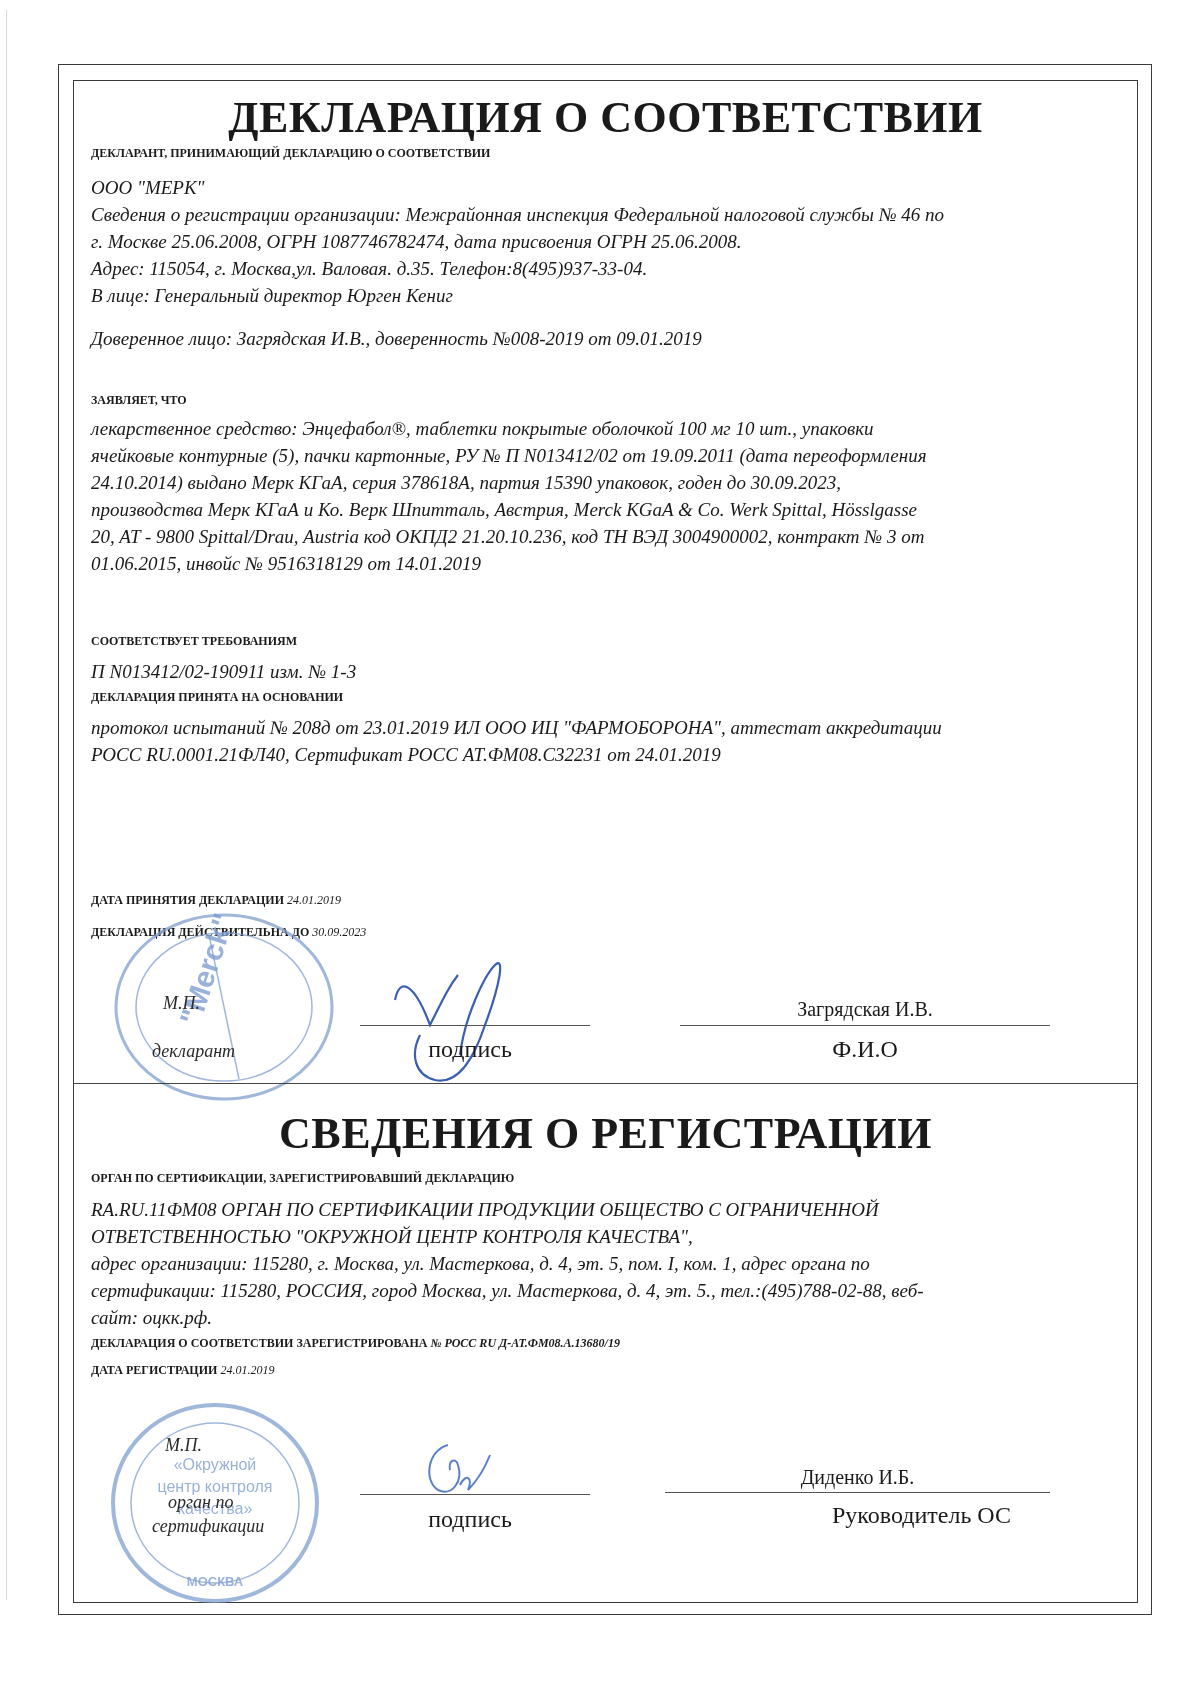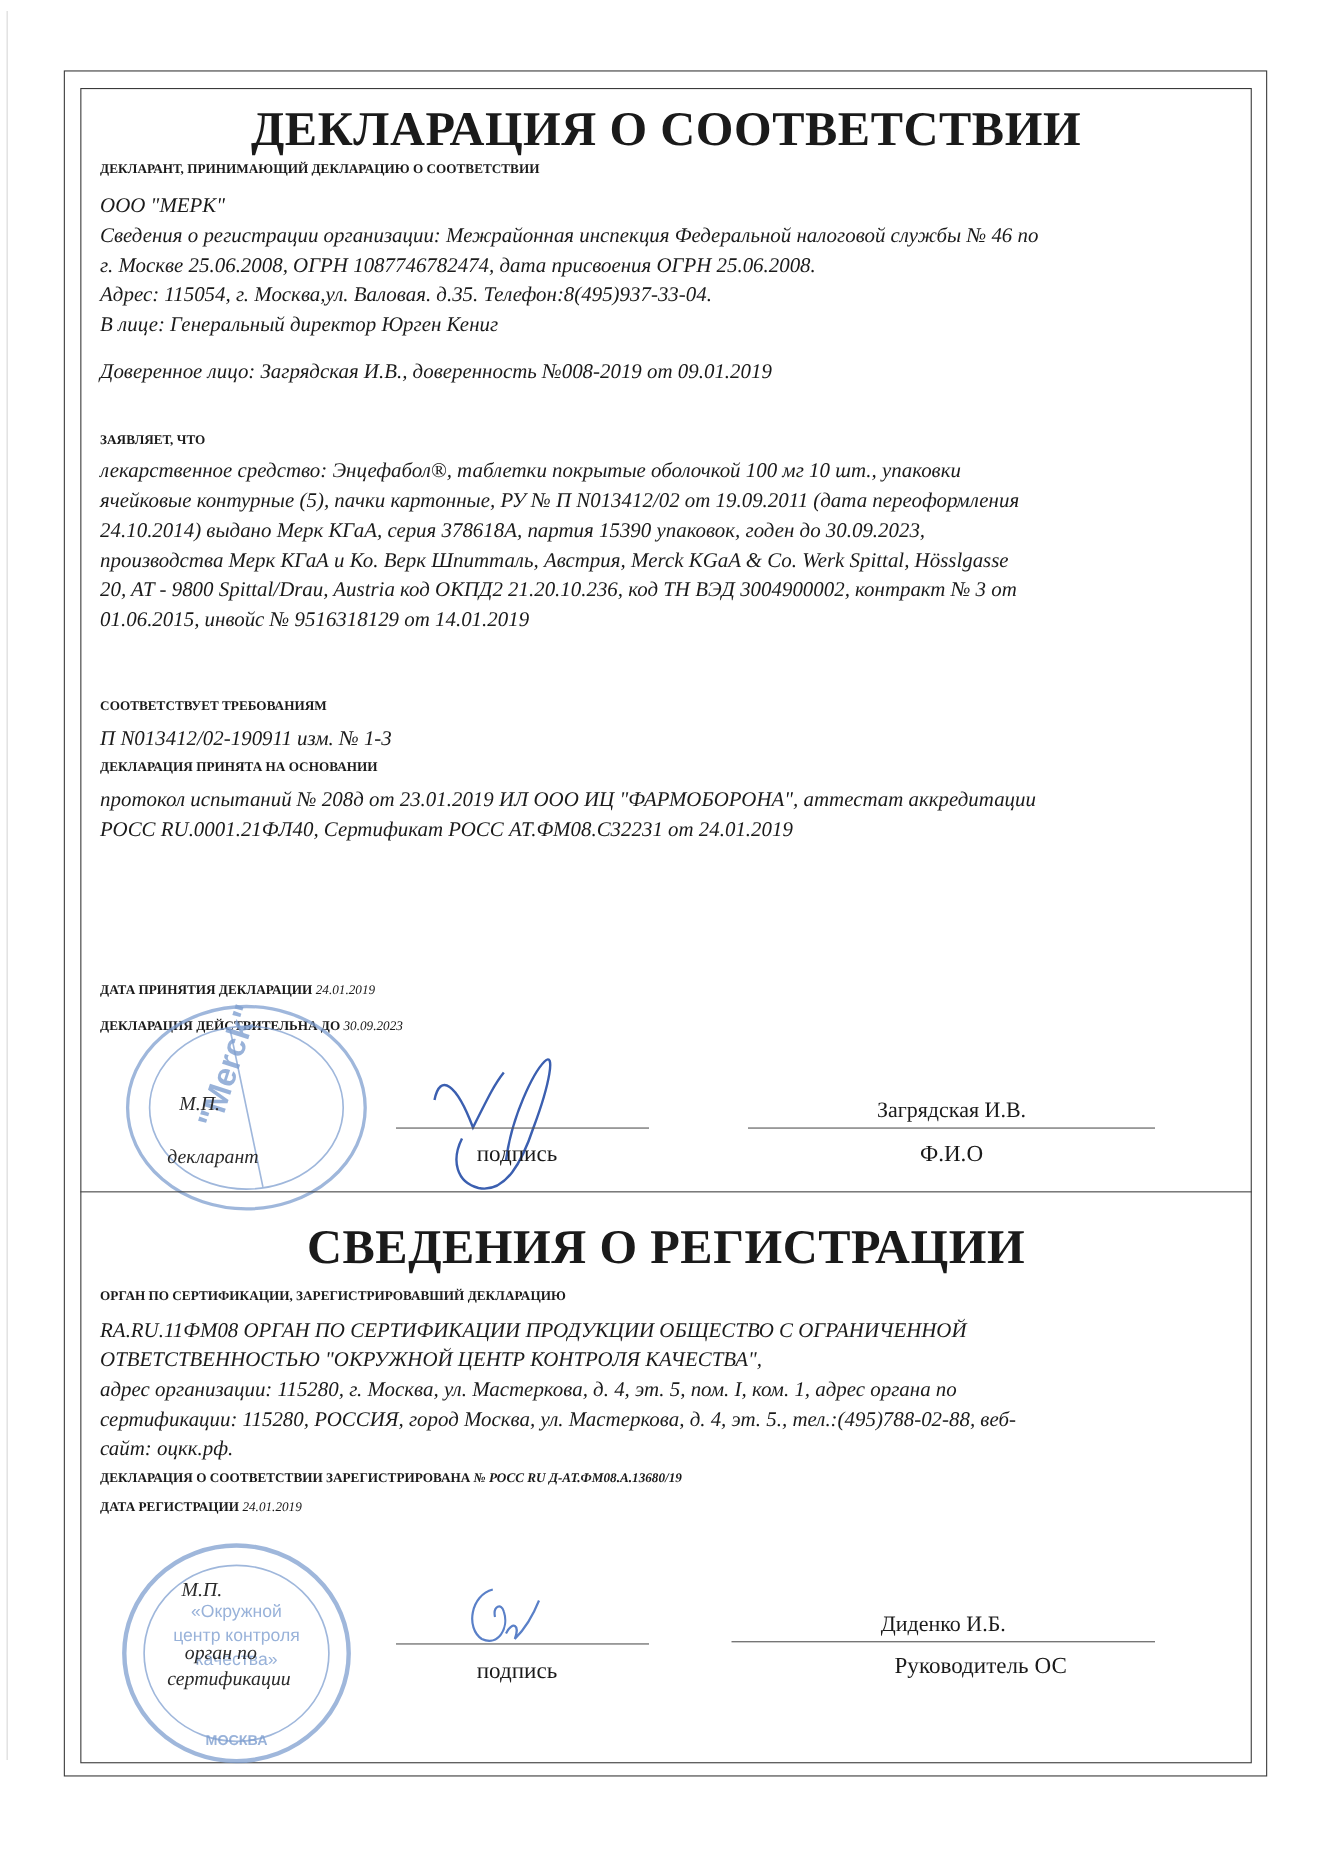--- a/index.html
+++ b/index.html
@@ -9,21 +9,21 @@
   .frame-inner { position: absolute; left: 73px; top: 80px; width: 1065px; height: 1523px; border: 1.5px solid #3a3a3a; box-sizing: border-box; }
   .divider { position: absolute; left: 73px; top: 1083px; width: 1065px; height: 0; border-top: 1.5px solid #444; }
 
   .title { position: absolute; left: 73px; width: 1065px; text-align: center; font-weight: bold; font-size: 44px; letter-spacing: 0.5px; }
   .heading { position: absolute; left: 91px; font-weight: bold; font-size: 12px; white-space: nowrap; }
   .line { position: absolute; left: 91px; font-style: italic; font-size: 19px; white-space: nowrap; }
   .inline-val { font-style: italic; font-weight: normal; }
   .inline-val-b { font-style: italic; font-weight: bold; }
 
   .sig-line { position: absolute; border-top: 1.5px solid #555; height: 0; }
-  .sig-caption { position: absolute; font-size: 21px; text-align: center; }
+  .sig-caption { position: absolute; font-size: 24px; text-align: center; }
   .sig-name { position: absolute; font-size: 20px; text-align: center; }
 
   .stamp { position: absolute; }
   .stamp-label { position: absolute; font-style: italic; font-size: 18px; color: #2a2a2a; white-space: nowrap; }
   .signature { position: absolute; }
 </style>
 </head>
 <body>
 
 <div class="page-edge"></div>
@@ -119,13 +119,13 @@
 <div class="stamp-label" style="left:168px; top:1492px;">орган по</div>
 <div class="stamp-label" style="left:152px; top:1516px;">сертификации</div>
 
 <svg class="signature" style="left:418px; top:1435px;" width="80" height="75" viewBox="0 0 80 75">
   <path d="M30,10 C10,15 5,45 20,55 C35,62 45,45 40,30 C38,22 30,25 32,35 M42,50 C48,38 55,42 50,55 C60,45 68,30 72,20" fill="none" stroke="#5a80c8" stroke-width="2"></path>
 </svg>
 <div class="sig-line" style="left:360px; top:1494px; width:230px;"></div>
 <div class="sig-caption" style="left:380px; top:1506px; width:180px;">подпись</div>
 <div class="sig-name" style="left:665px; top:1466px; width:385px;">Диденко И.Б.</div>
 <div class="sig-line" style="left:665px; top:1492px; width:385px;"></div>
-<div class="sig-caption" style="left:699px; top:1502px; width:385px;">Руководитель ОС</div>
+<div class="sig-caption" style="left:626px; top:1502px; width:385px;text-align:right;">Руководитель ОС</div>
 
 </body></html>

